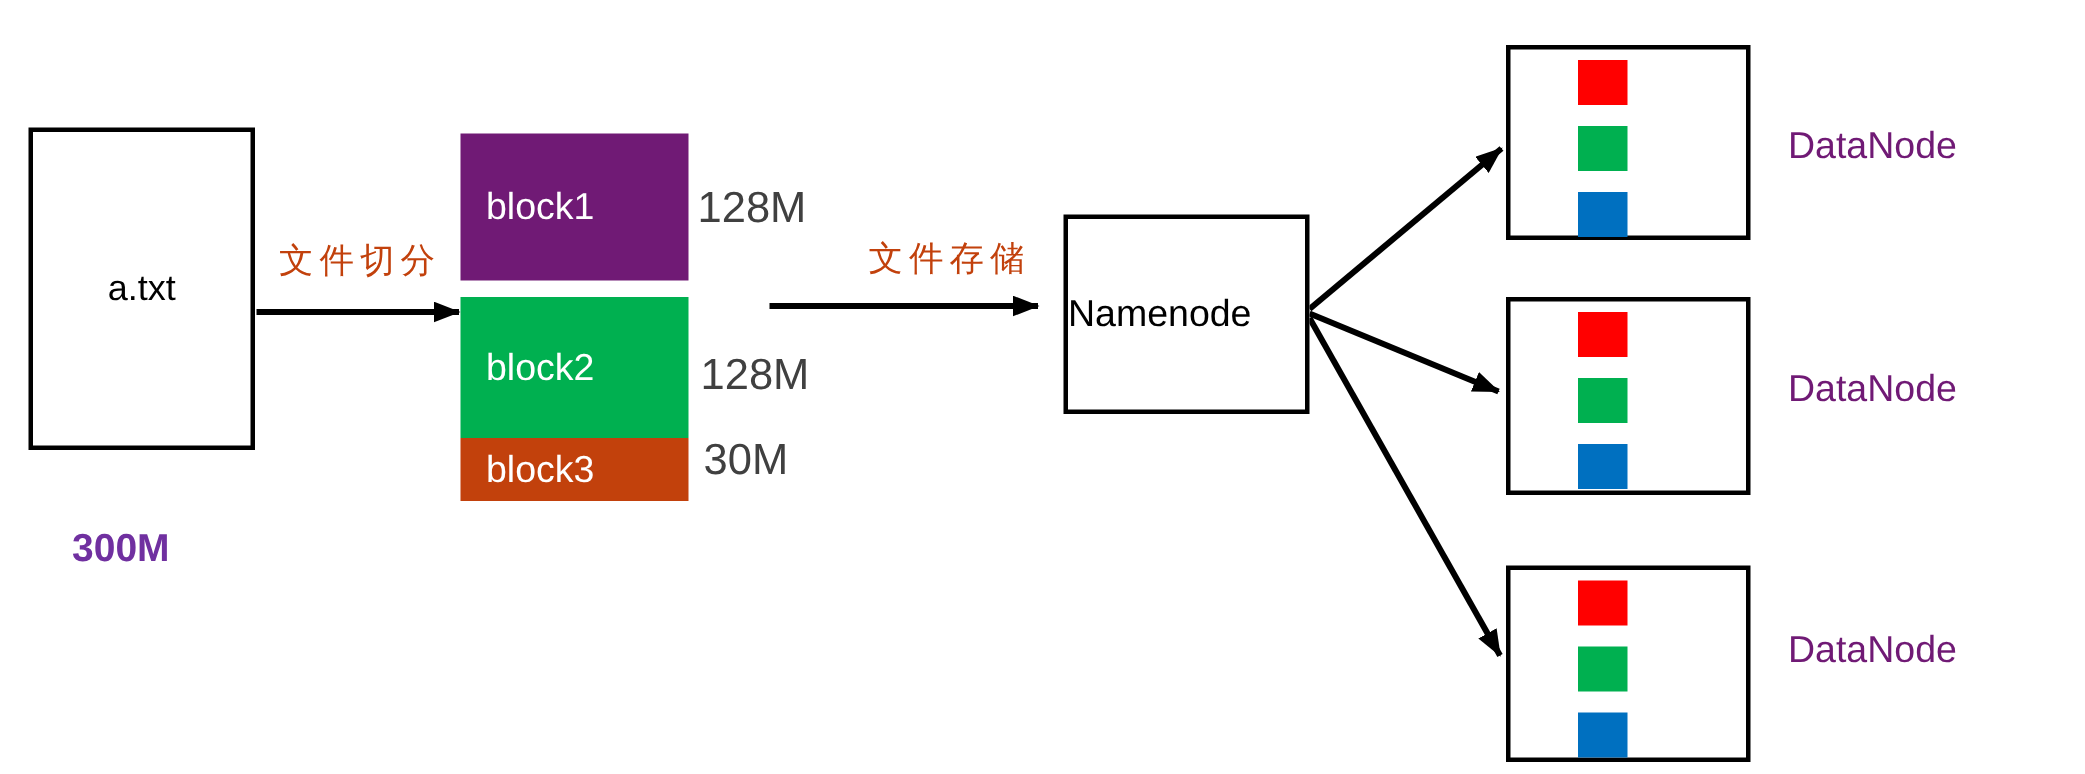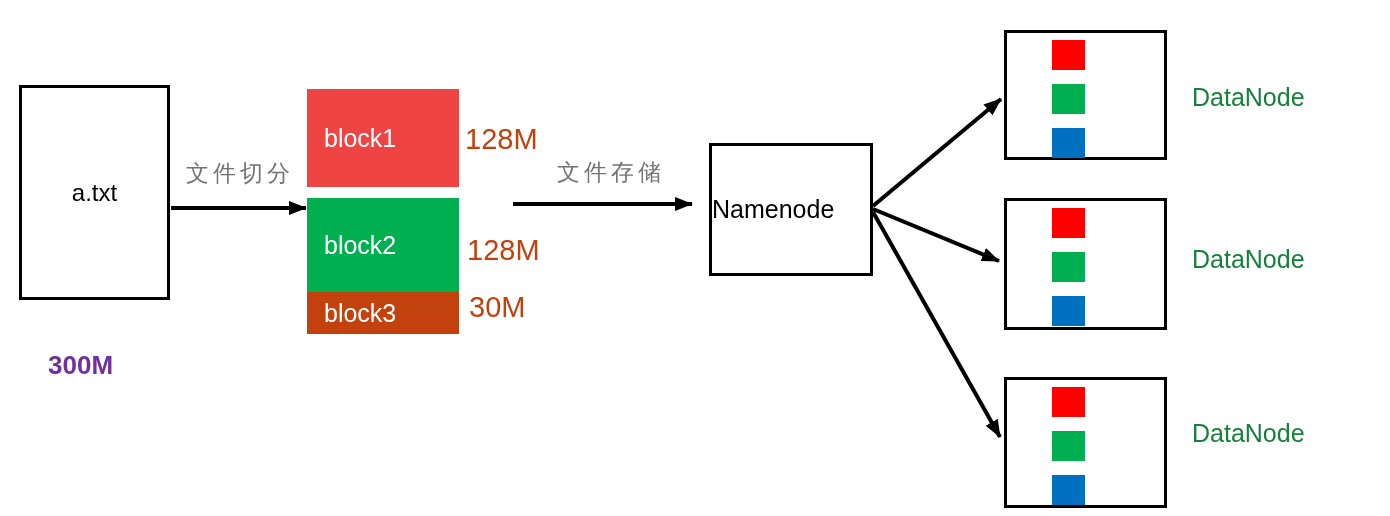--- a/index.html
+++ b/index.html
@@ -39,27 +39,27 @@
     left: 48px; top: 350px;
     font-size: 26px;
     font-weight: 700;
     text-align: center;
   }
 
   
   .arrow-label {
     position: absolute;
     font-size: 23px;
-    color: #737373;
+    color: #c2410c;
     text-align: center;
     letter-spacing: 4px;
     white-space: nowrap;
   }
   .label-split { left: 184px; top: 158px; width: 112px; }
-  .label-store { left: 554px; top: 157px; width: 114px; font-family: Liberation Serif, serif; }
+  .label-store { left: 576px; top: 157px; width: 114px; font-family: Liberation Serif, serif; }
 
   
   .block-stack {
     position: absolute;
     left: 307px; top: 89px;
     width: 152px;
   }
   .block {
     width: 100%;
     display: flex;
@@ -68,21 +68,21 @@
     color: #ffffff;
     font-size: 25px;
   }
   .block-1 { height: 98px; }
   .block-2 { height: 94px; }
   .block-3 { height: 42px; }
 
   .size-label {
     position: absolute;
     font-size: 29px;
-    color: #c2410c;
+    color: #404040;
     white-space: nowrap;
   }
   .size-1 { left: 465px; top: 123px; }
   .size-2 { left: 467px; top: 234px; }
   .size-3 { left: 469px; top: 291px; }
 
   
   .namenode-box {
     position: absolute;
     left: 709px; top: 143px;
@@ -115,21 +115,21 @@
     gap: 14px;
   }
   .replica {
     width: 33px; height: 30px;
   }
 
   .datanode-label {
     position: absolute;
     left: 1192px;
     font-size: 25px;
-    color: #15803d;
+    color: #701a75;
     white-space: nowrap;
   }
   .dn-label-1 { top: 83px; }
   .dn-label-2 { top: 245px; }
   .dn-label-3 { top: 419px; }
 </style>
 </head>
 <body>
 
 <div class="canvas">
@@ -149,21 +149,21 @@
 
   <div class="file-box">
     <span>a.txt</span>
   </div>
   <div class="file-size" style="color: rgb(112, 48, 160);">300M</div>
 
   <div class="arrow-label label-split">文件切分</div>
   <div class="arrow-label label-store">文件存储</div>
 
   <div class="block-stack">
-    <div class="block block-1" style="background-color: #ef4444;">
+    <div class="block block-1" style="background-color: #701a75;">
       <span>block1</span>
     </div>
     <div class="block block-2" style="background-color: rgb(0, 176, 80); margin-top: 11px;">
       <span>block2</span>
     </div>
     <div class="block block-3" style="background-color: #c2410c;">
       <span>block3</span>
     </div>
   </div>
 

